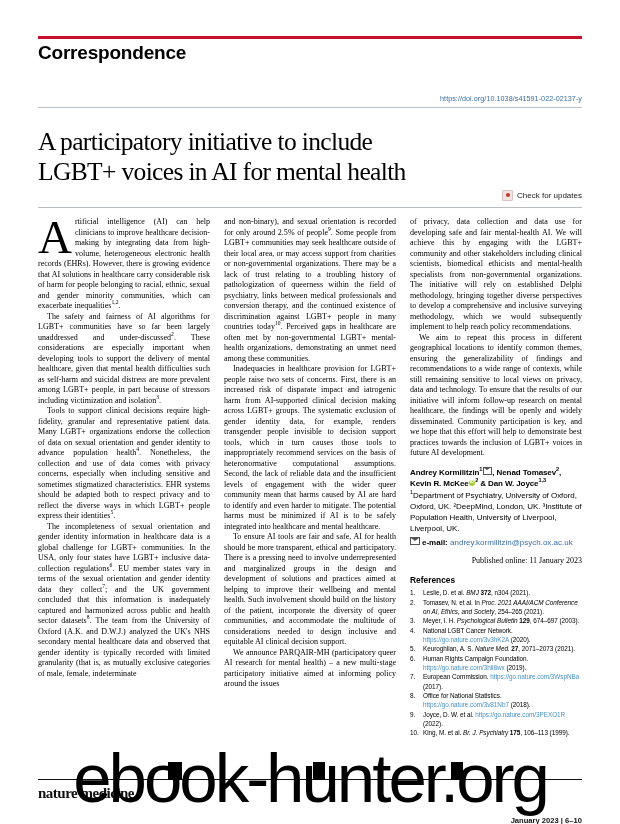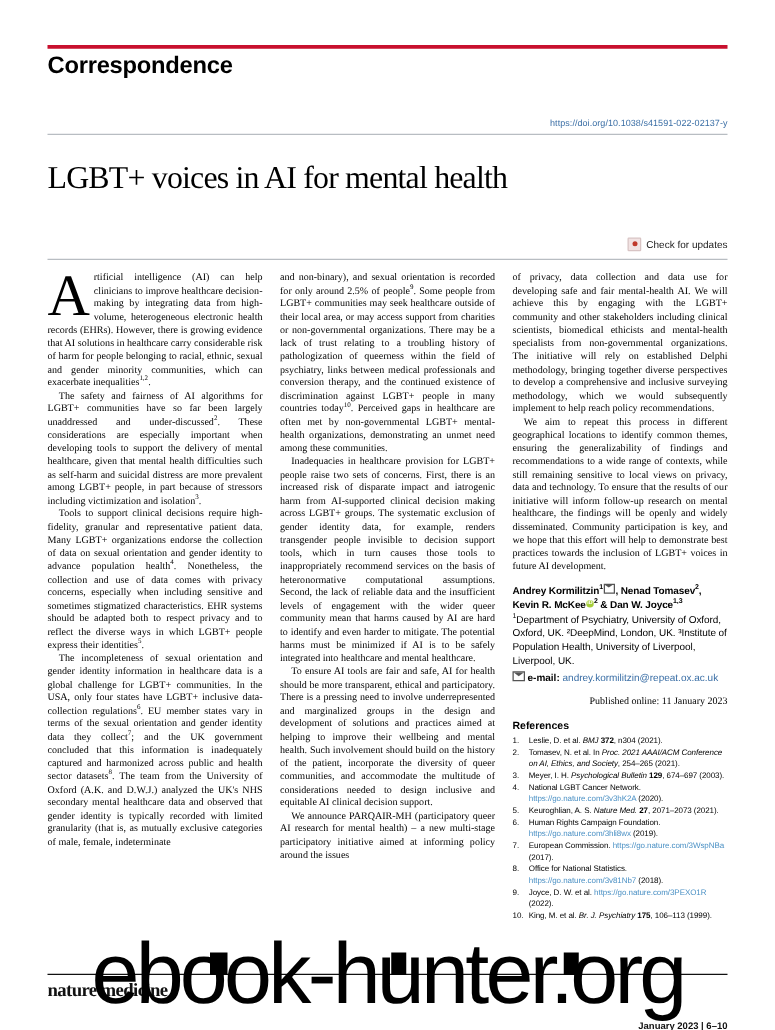--- a/index.html
+++ b/index.html
@@ -333,20 +333,21 @@
 
 <div class="page">
 
   <div class="top-rule"></div>
   <div class="section-title">Correspondence</div>
 
   <div class="doi">https://doi.org/10.1038/s41591-022-02137-y</div>
   <div class="rule-thin-1"></div>
 
   <h1 class="headline">
+    <span class="l1">A participatory initiative to include</span>
     <span class="l2">LGBT+ voices in AI for mental health</span>
   </h1>
 
   <div class="check-updates">
     <span class="cu-badge"></span>
     <span>Check for updates</span>
   </div>
   <div class="rule-thin-2"></div>
 
   <div class="col col1">
@@ -368,21 +369,21 @@
     <p>We aim to repeat this process in different geographical locations to identify common themes, ensuring the generalizability of findings and recommendations to a wide range of contexts, while still remaining sensitive to local views on privacy, data and technology. To ensure that the results of our initiative will inform follow-up research on mental healthcare, the findings will be openly and widely disseminated. Community participation is key, and we hope that this effort will help to demonstrate best practices towards the inclusion of LGBT+ voices in future AI development.</p>
 
     <div class="authors">
       <div><span>Andrey Kormilitzin</span><sup>1</sup><span class="cora"></span><span>, Nenad Tomasev</span><sup>2</sup><span>,</span></div>
       <div><span>Kevin R. McKee</span><span class="orcid"></span><sup>2</sup> <span>&amp; Dan W. Joyce</span><sup>1,3</sup></div>
     </div>
 
     <div class="affil"><sup>1</sup><span>Department of Psychiatry, University of Oxford, Oxford, UK. ²DeepMind, London, UK. ³Institute of Population Health, University of Liverpool, Liverpool, UK.</span></div>
 
     <div class="email-line">
-      <span class="env"></span><span class="lbl">e-mail:</span> <span class="addr">andrey.kormilitzin@repeat.ox.ac.uk</span>
+      <span class="env"></span><span class="lbl">e-mail:</span> <span class="addr">andrey.kormilitzin@psych.ox.ac.uk</span>
     </div>
 
     <div class="pub-online">Published online: 11 January 2023</div>
 
     <div class="refs-head">References</div>
     <ol class="refs" id="ref-list">
         <li><span class="num">1.</span><span>Leslie, D. et al. </span><i>BMJ </i><b>372</b><span>, n304 (2021).</span></li>
         <li><span class="num">2.</span><span>Tomasev, N. et al. In </span><i>Proc. 2021 AAAI/ACM Conference on AI, Ethics, and Society</i><span>, 254–265 (2021).</span></li>
         <li><span class="num">3.</span><span>Meyer, I. H. </span><i>Psychological Bulletin </i><b>129</b><span>, 674–697 (2003).</span></li>
         <li><span class="num">4.</span><span>National LGBT Cancer Network. </span><span class="lnk">https://go.nature.com/3v3hK2A</span><span> (2020).</span></li>

